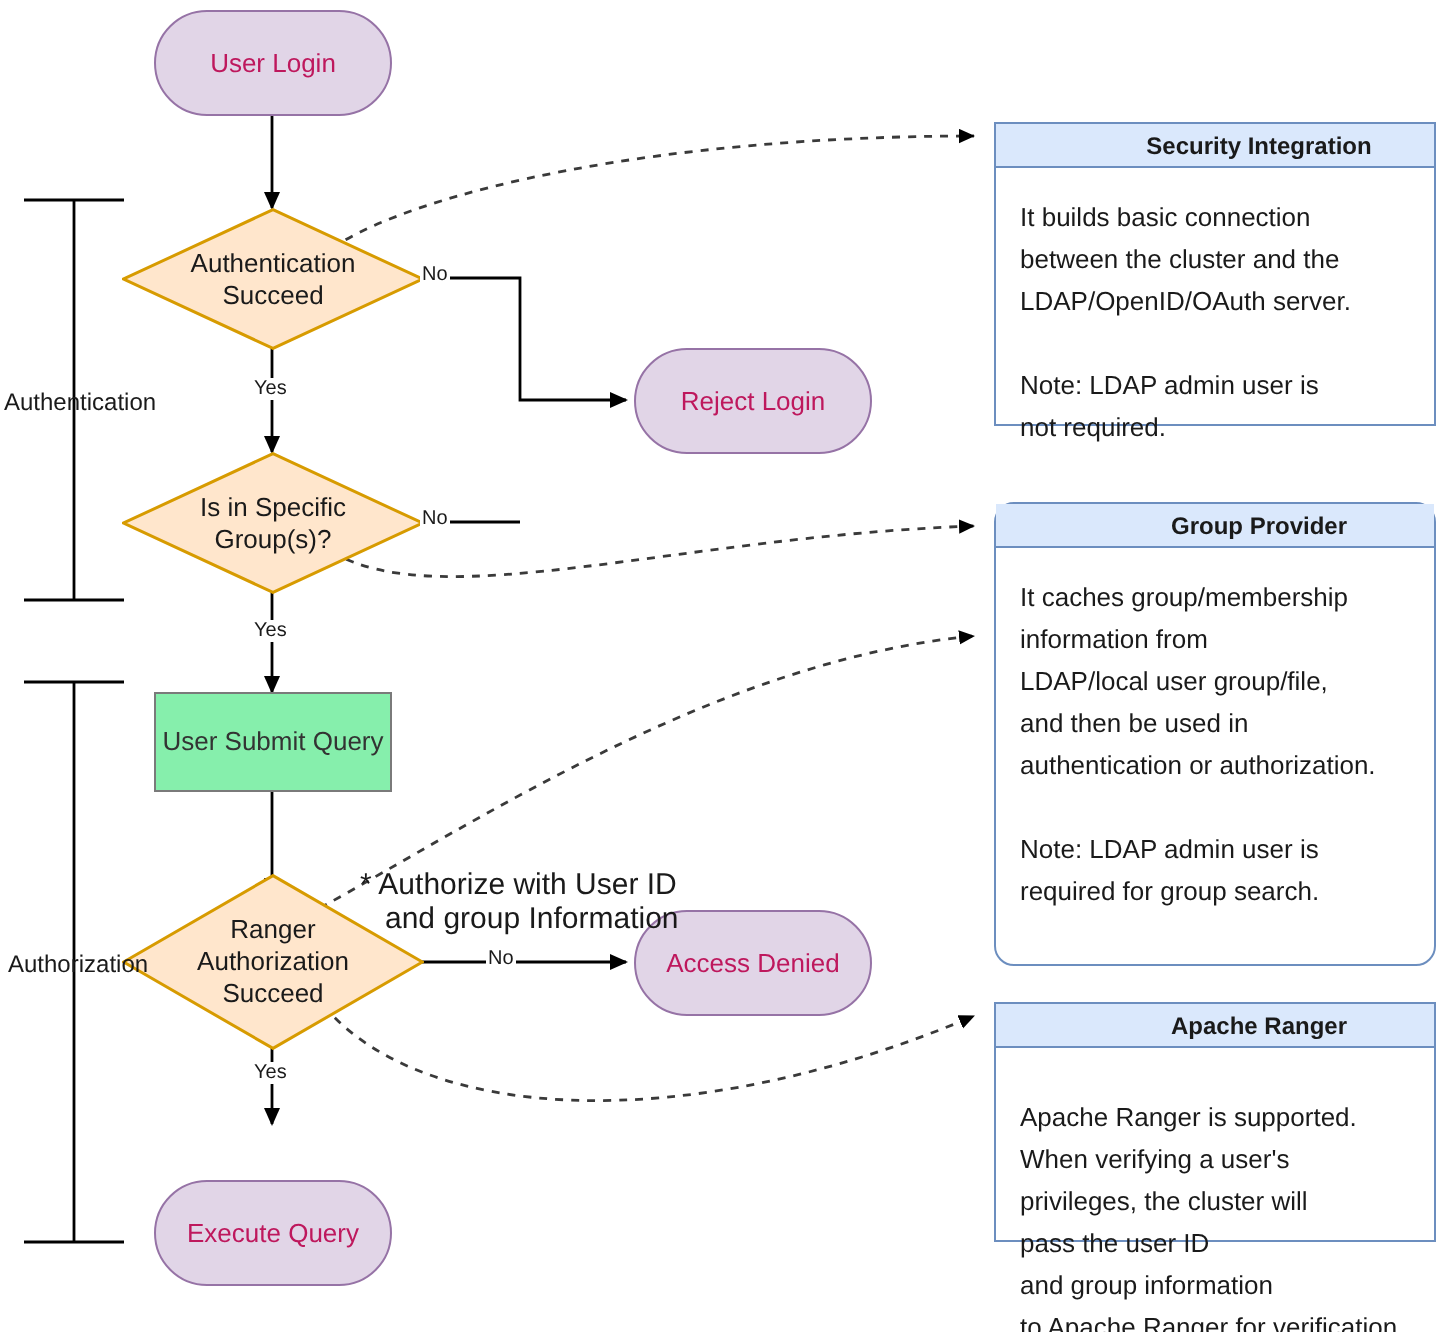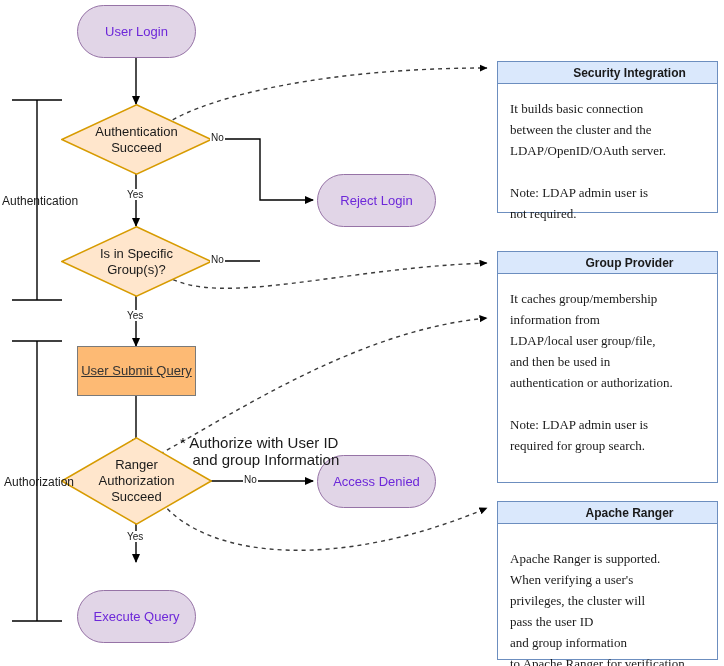--- a/index.html
+++ b/index.html
@@ -21,33 +21,32 @@
     height: 666px;
   }
   .node {
     position: absolute;
     box-sizing: border-box;
     display: flex;
     align-items: center;
     justify-content: center;
     text-align: center;
     font-size: 13px;
-    color: #6d28d9;
+    color: #be185d;
     line-height: 16px;
   }
   .terminal {
     background: #e1d5e7;
     border: 1.3px solid #9673a6;
     border-radius: 28px;
   }
   .process {
-    background: #fdba74;
+    background: #86efac;
     border: 1.2px solid #7a7a7a;
     color: #333333;
-    text-decoration: underline;
   }
   .diamond-wrap {
     position: absolute;
     box-sizing: border-box;
   }
   .diamond-wrap svg {
     position: absolute;
     left: 0; top: 0;
     width: 100%;
     height: 100%;
@@ -105,21 +104,20 @@
     line-height: 22px;
     padding-left: 44px;
   }
   .infobox-body {
     box-sizing: border-box;
     padding: 14px 0 0 12px;
     font-size: 13px;
     line-height: 21px;
     color: #1a1a1a;
     white-space: pre-line;
-    font-family: Liberation Serif, serif;
   }
 </style>
 </head>
 <body>
 
 <svg id="canvas" xmlns="http://www.w3.org/2000/svg">
   <defs>
     <marker id="arrow" markerWidth="10" markerHeight="10" refX="8" refY="4" orient="auto" markerUnits="userSpaceOnUse">
       <path d="M0,0 L9,4 L0,8 z" fill="#000000"></path>
     </marker>
@@ -216,33 +214,33 @@
 <div class="infobox" style="left:497px; top:61px; width:221px; height:152px;">
   <div class="infobox-header">Security Integration</div>
   <div class="infobox-body">It builds basic connection
 between the cluster and the
 LDAP/OpenID/OAuth server.
 
 Note: LDAP admin user is
 not required.</div>
 </div>
 
-<div class="infobox" style="left:497px; top:251px; width:221px; height:232px;">
+<div class="infobox" style="left:497px; top:251px; width:221px; height:232px;border-radius:10px;">
   <div class="infobox-header">Group Provider</div>
   <div class="infobox-body">It caches group/membership
 information from
 LDAP/local user group/file,
 and then be used in
 authentication or authorization.
 
 Note: LDAP admin user is
 required for group search.</div>
 </div>
 
-<div class="infobox" style="left:497px; top:501px; width:221px; height:159px;">
+<div class="infobox" style="left:497px; top:501px; width:221px; height:120px;">
   <div class="infobox-header">Apache Ranger</div>
   <div class="infobox-body" style="padding-top:24px;">Apache Ranger is supported.
 When verifying a user's
 privileges, the cluster will
 pass the user ID
 and group information
 to Apache Ranger for verification.</div>
 </div>
 
 </body></html>

